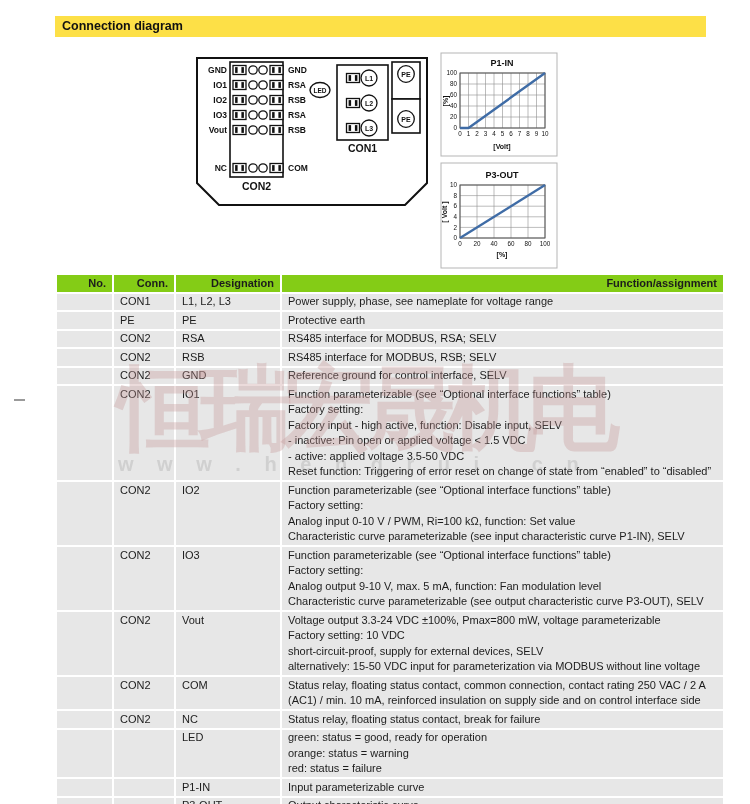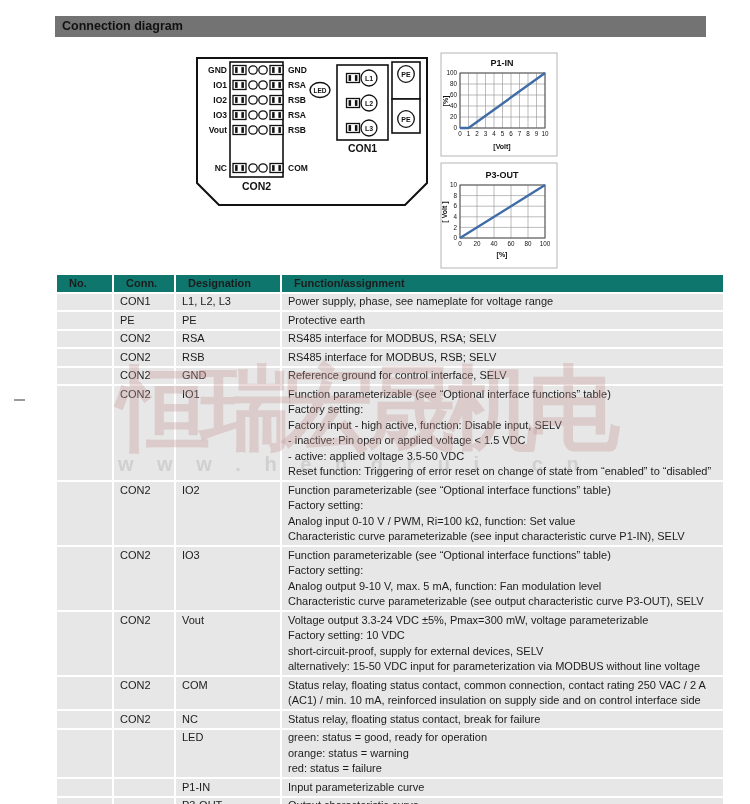--- a/index.html
+++ b/index.html
@@ -1,25 +1,25 @@
 <!DOCTYPE html>
 <html><head>
 <meta charset="utf-8">
 <style>
   html,body{margin:0;padding:0;background:#fff;}
   .page{position:relative;width:750px;height:804px;background:#ffffff;overflow:hidden;
         font-family:"Liberation Sans",sans-serif;color:#1c1c1c;}
-  .title-bar{position:absolute;left:55px;top:16px;width:651px;height:21px;background:#737373;
+  .title-bar{position:absolute;left:55px;top:16px;width:651px;height:21px;background:#fde047;
         font-size:12.5px;font-weight:bold;line-height:21px;padding-left:7px;box-sizing:border-box;color:#111;}
   .diagram-svg{position:absolute;left:0;top:45px;}
   .svg-text{font-family:"Liberation Sans",sans-serif;}
   .conn-table{position:absolute;left:55px;top:273px;width:670px;border-collapse:separate;
         border-spacing:2px;font-size:11px;color:#1c1c1c;table-layout:fixed;}
-  .conn-table th{background:#0f766e;font-weight:bold;text-align:left;vertical-align:top;
-        padding:1px 12px;line-height:14.5px;}
+  .conn-table th{background:#84cc16;font-weight:bold;text-align:right;vertical-align:top;
+        padding:1px 6px;line-height:14.5px;}
   .conn-table td{background:#e7e7e7;text-align:left;vertical-align:top;padding:0.5px 6px;line-height:15.5px;}
   .margin-dash{position:absolute;left:14px;top:399px;width:11px;height:2px;background:#9a9a9a;}
   .watermark{position:absolute;left:118px;top:358px;z-index:5;pointer-events:none;white-space:nowrap;}
   .watermark .wm-cn{font-size:92px;font-weight:bold;letter-spacing:-10px;
         color:rgba(196,150,150,0.34);line-height:100px;}
   .watermark .wm-url{font-size:20px;font-weight:bold;letter-spacing:9px;
         color:rgba(170,170,170,0.38);line-height:28px;margin-top:-8px;}
 </style>
 </head>
 <body>
@@ -326,21 +326,21 @@
             <div>Factory setting:</div>
             <div>Analog output 9-10 V, max. 5 mA, function: Fan modulation level</div>
             <div>Characteristic curve parameterizable (see output characteristic curve P3-OUT), SELV</div>
           </td>
         </tr>
         <tr>
           <td></td>
           <td>CON2</td>
           <td>Vout</td>
           <td>
-            <div>Voltage output 3.3-24 VDC ±5%, Pmax=300 mW, voltage parameterizable</div>
+            <div>Voltage output 3.3-24 VDC ±100%, Pmax=800 mW, voltage parameterizable</div>
             <div>Factory setting: 10 VDC</div>
             <div>short-circuit-proof, supply for external devices, SELV</div>
             <div>alternatively: 15-50 VDC input for parameterization via MODBUS without line voltage</div>
           </td>
         </tr>
         <tr>
           <td></td>
           <td>CON2</td>
           <td>COM</td>
           <td>

